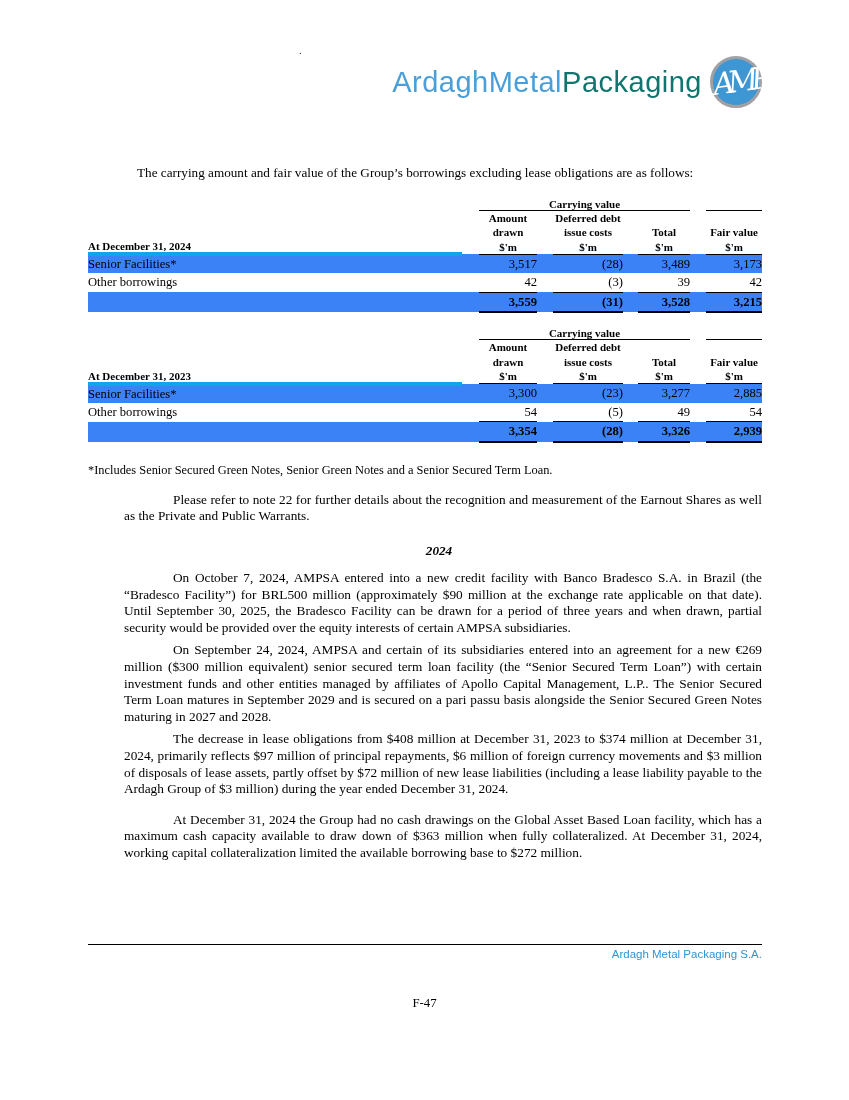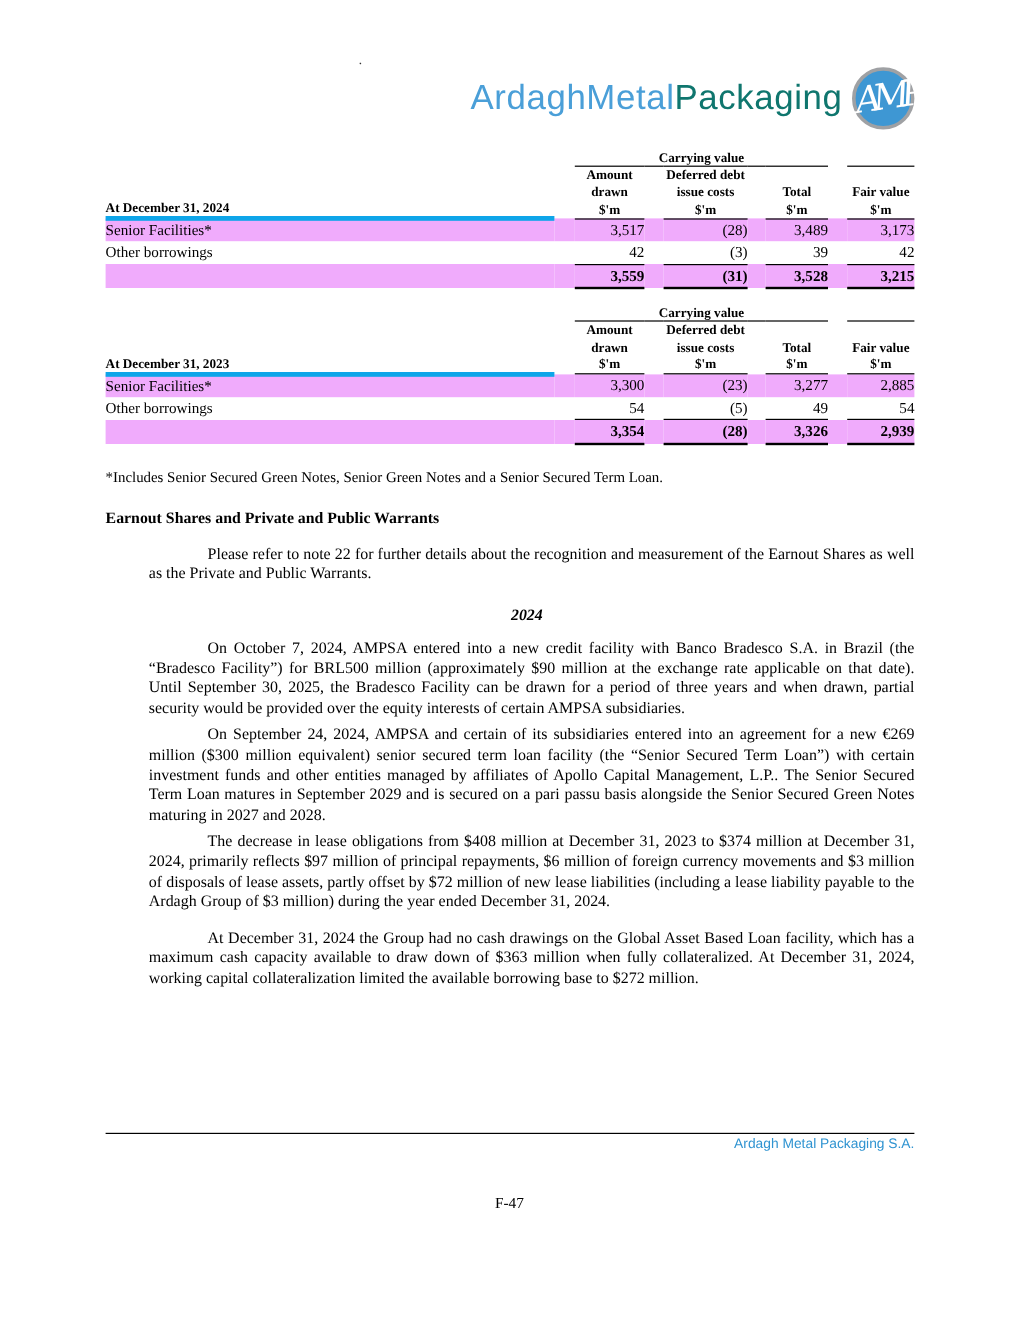--- a/index.html
+++ b/index.html
@@ -77,21 +77,21 @@
     border-bottom: 4px solid #0ea5e9; vertical-align: bottom; padding-bottom: 2px;
   }
   td.numhead {
     font-weight: bold; font-size: 11px; text-align: center;
     border-bottom: 1px solid #000; vertical-align: bottom;
     line-height: 1.3; padding: 3px 0 2px 0;
   }
   td.numhead span { display: block; }
 
   tr.datarow td { font-size: 12.6px; height: 19px; vertical-align: middle; }
-  tr.hl td { background: #f0abfc; }
+  tr.hl td { background: #3b82f6; }
   td.lbl { text-align: left; padding-left: 2px; }
   td.num { text-align: right; padding-right: 6px; }
   tr.rule td.num { border-bottom: 1px solid #000; }
   tr.totalrow td { font-size: 12.6px; height: 20px; vertical-align: middle; }
   tr.totalrow td.num { font-weight: bold; border-bottom: 2.5px solid #000; }
 
   
   .footnote { margin-top: 20px; font-size: 12.4px; }
   .sect-head { margin-top: 18px; font-size: 13.2px; font-weight: bold; }
   .year-head { margin-top: 18px; margin-left: 28px; font-size: 13.2px; font-weight: bold; font-style: italic; text-align: center; }
@@ -122,20 +122,21 @@
   <div class="content">
 
     <div class="logo-row">
       <span class="wordmark"><span class="wm-blue">Ardagh</span><span class="wm-blue">Metal</span><span class="wm-gray">Packaging</span></span>
       <span class="roundel">
           <span class="mono">AMP</span>
         </span>
     </div>
     <span class="stray-dot">.</span>
 
+    <div class="intro">The carrying amount and fair value of the Group’s borrowings excluding lease obligations are as follows:</div>
 
     <table class="fin t1">
       <colgroup>
         <col style="width:374px">
           <col style="width:17px">
         <col style="width:58px">
           <col style="width:16px">
         <col style="width:70px">
           <col style="width:15px">
         <col style="width:52px">
@@ -287,21 +288,20 @@
             <td></td>
         <td class="num">3,326</td>
             <td></td>
         <td class="num">2,939</td>
       </tr>
     </tbody>
       </table>
 
     <div class="footnote">*Includes Senior Secured Green Notes, Senior Green Notes and a Senior Secured Term Loan.</div>
 
-    <div class="sect-head">Earnout Shares and Private and Public Warrants</div>
     <p class="body mt14">Please refer to note 22 for further details about the recognition and measurement of the Earnout Shares as well as the Private and Public Warrants.</p>
 
     <div class="year-head">2024</div>
 
     <p class="body mt11">On October 7, 2024, AMPSA entered into a new credit facility with Banco Bradesco S.A. in Brazil (the “Bradesco Facility”) for BRL500 million (approximately $90 million at the exchange rate applicable on that date). Until September 30, 2025, the Bradesco Facility can be drawn for a period of three years and when drawn, partial security would be provided over the equity interests of certain AMPSA subsidiaries.</p>
     <p class="body mt6">On September 24, 2024, AMPSA and certain of its subsidiaries entered into an agreement for a new €269 million ($300 million equivalent) senior secured term loan facility (the “Senior Secured Term Loan”) with certain investment funds and other entities managed by affiliates of Apollo Capital Management, L.P.. The Senior Secured Term Loan matures in September 2029 and is secured on a pari passu basis alongside the Senior Secured Green Notes maturing in 2027 and 2028.</p>
     <p class="body mt6">The decrease in lease obligations from $408 million at December 31, 2023 to $374 million at December 31, 2024, primarily reflects $97 million of principal repayments, $6 million of foreign currency movements and $3 million of disposals of lease assets, partly offset by $72 million of new lease liabilities (including a lease liability payable to the Ardagh Group of $3 million) during the year ended December 31, 2024.</p>
     <p class="body mt14">At December 31, 2024 the Group had no cash drawings on the Global Asset Based Loan facility, which has a maximum cash capacity available to draw down of $363 million when fully collateralized. At December 31, 2024, working capital collateralization limited the available borrowing base to $272 million.</p>
 
   </div>

